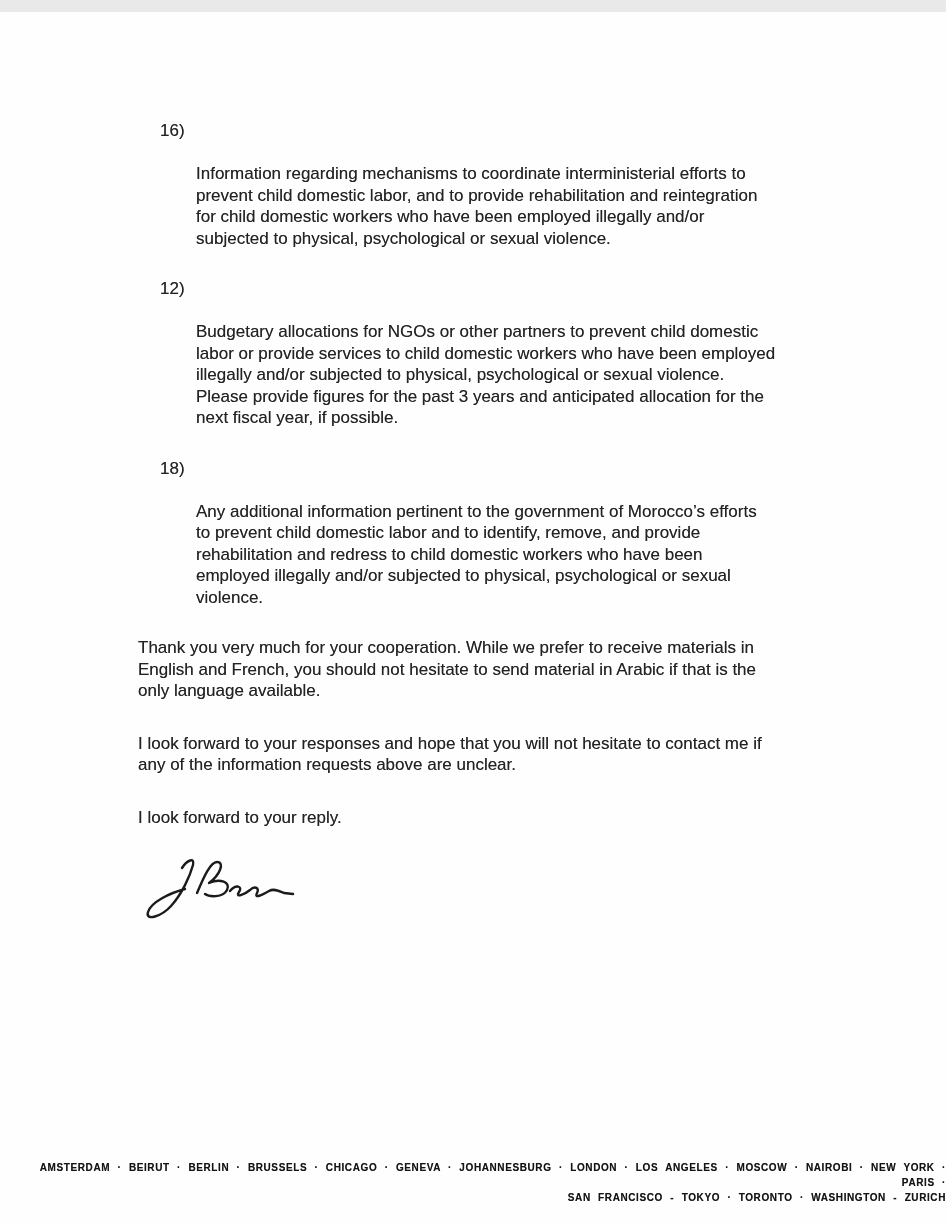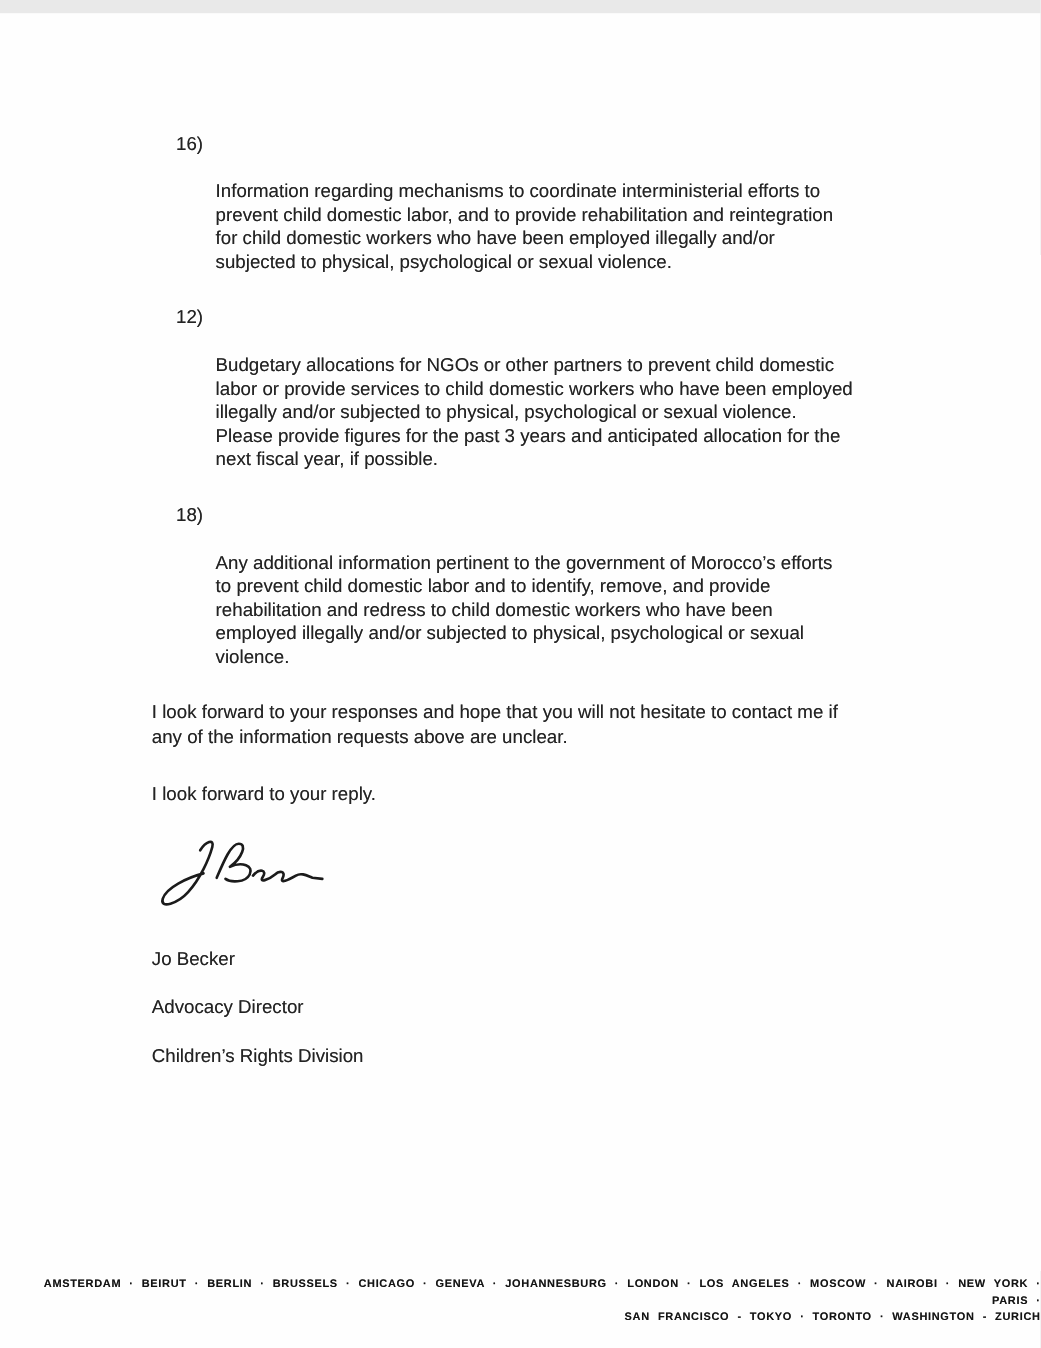--- a/index.html
+++ b/index.html
@@ -86,42 +86,40 @@
 
     <div class="list-item">
       <span class="list-num">18)</span>
       <span>Any additional information pertinent to the government of Morocco’s efforts
 to prevent child domestic labor and to identify, remove, and provide
 rehabilitation and redress to child domestic workers who have been
 employed illegally and/or subjected to physical, psychological or sexual
 violence.</span>
     </div>
 
+    <p class="para">Thank you very much for your cooperation. While we prefer to receive materials in
+English and French, you should not hesitate to send material in Arabic if that is the
+only language available.</p>
 
     <p class="para">I look forward to your responses and hope that you will not hesitate to contact me if
 any of the information requests above are unclear.</p>
 
     <p class="para tight">I look forward to your reply.</p>
 
 
     <div class="signature-wrap">
       <svg width="160" height="72" viewBox="0 0 160 72" aria-hidden="true">
         <g fill="none" stroke="#1b1b1b" stroke-width="2.4" stroke-linecap="round" stroke-linejoin="round">
           <path d="M42 14 C47 6 55 3 53 11 C50 22 42 40 31 52 C22 62 5 68 8 58 C11 48 30 39 45 35"></path>
           <path d="M57 39 C63 25 70 8 77 8 C85 8 80 21 69 29 C80 24 91 28 87 36 C83 44 69 43 65 40"></path>
           <path d="M90 37 C96 30 103 32 99 38 C95 44 104 41 110 36 C114 32 120 33 117 39 C114 45 122 41 129 37 C134 34 139 37 144 39 L153 40"></path>
         </g>
       </svg>
     </div>
 
-    <div class="signer-block">
-      <div>Jo Becker</div>
-      <div>Advocacy Director</div>
-      <div>Children’s Rights Division</div>
-    </div>
 
   </div>
 
   <div class="footer">
     <div>AMSTERDAM · BEIRUT · BERLIN · BRUSSELS · CHICAGO · GENEVA · JOHANNESBURG · LONDON · LOS ANGELES · MOSCOW · NAIROBI · NEW YORK · PARIS ·</div>
     <div>SAN FRANCISCO - TOKYO · TORONTO · WASHINGTON - ZURICH</div>
   </div>
 </div>
 
 </body></html>

